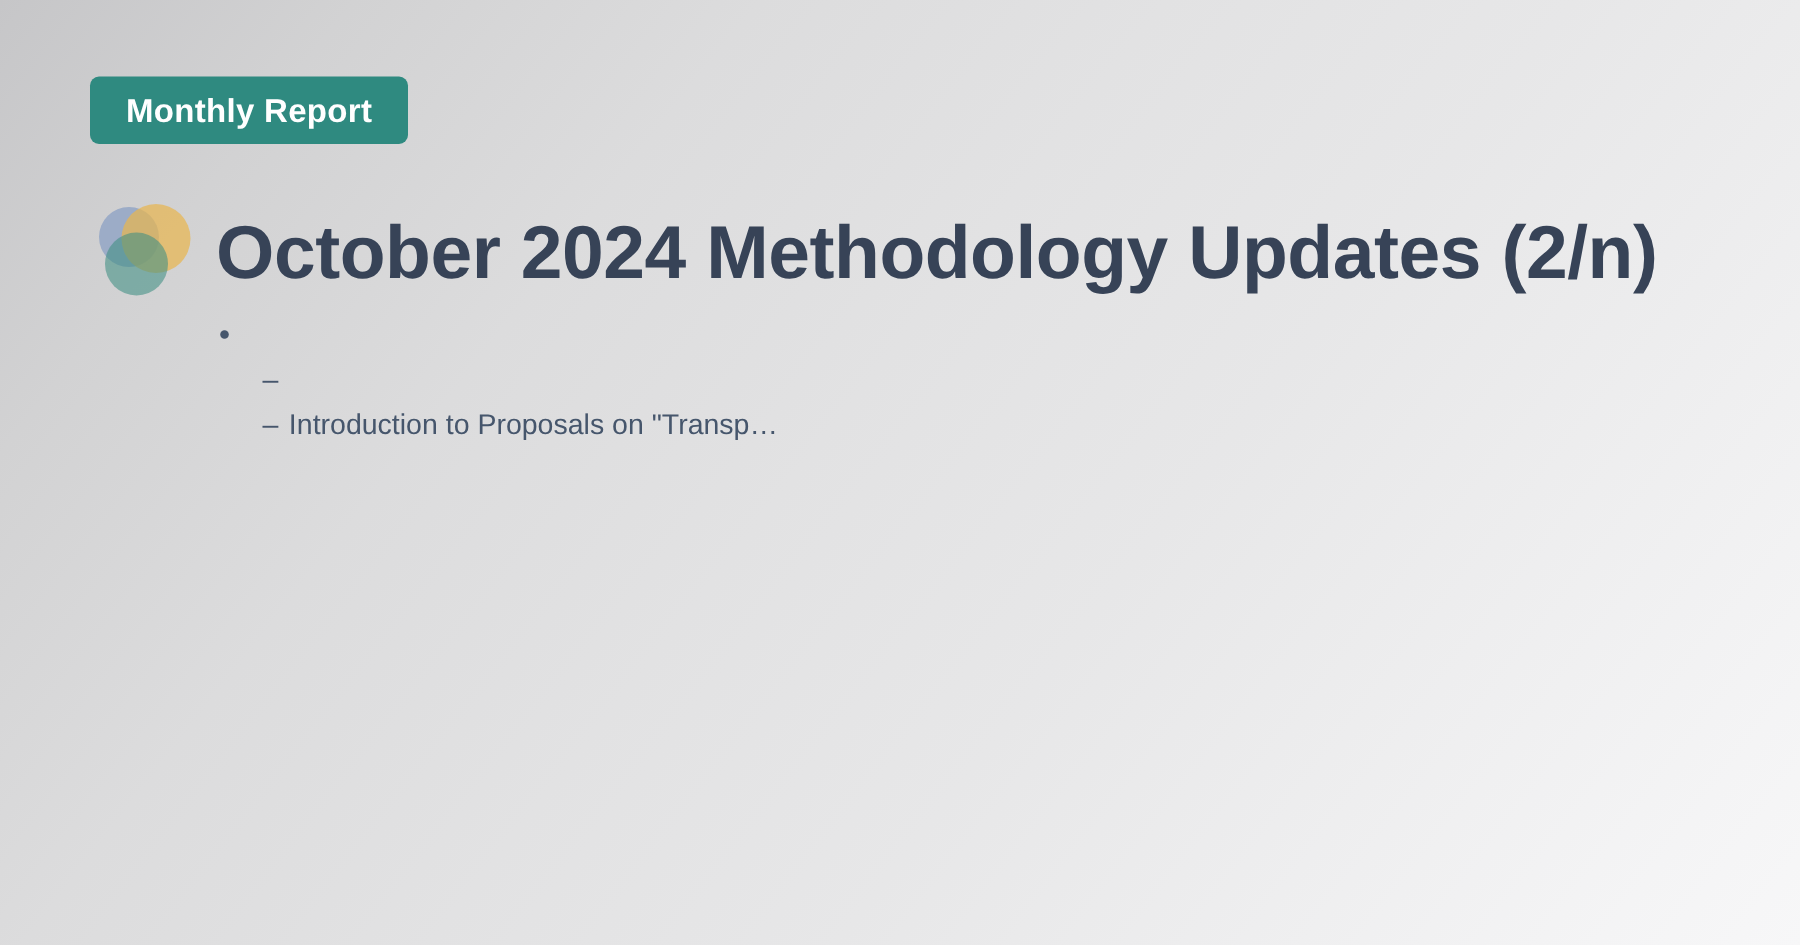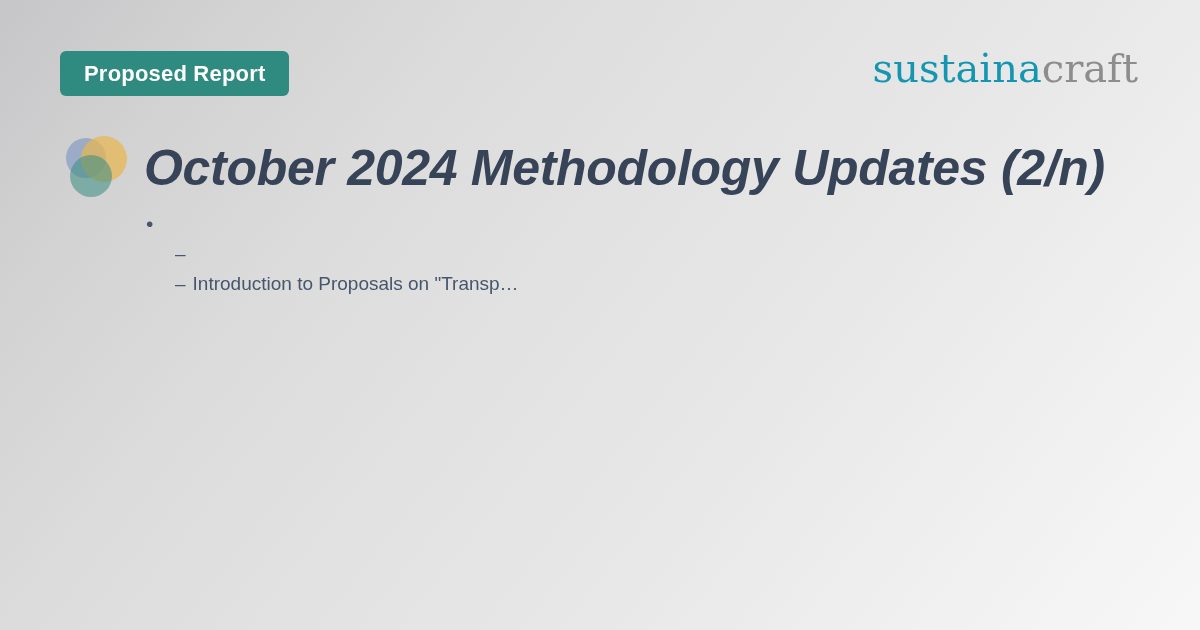--- a/index.html
+++ b/index.html
@@ -70,21 +70,20 @@
   .logo-b { color: #8d8d8d; }
 
   
   #title-row {
     position: absolute;
     left: 60px;
     top: 133px;
     display: flex;
     align-items: center;
     width: 1090px;
-    font-style: italic;
   }
   #venn-icon {
     position: relative;
     width: 70px;
     height: 70px;
     flex: 0 0 70px;
     margin-right: 14px;
   }
   #venn-icon svg { display: block; }
 
@@ -129,27 +128,23 @@
     flex: 0 0 auto;
     margin-right: 7px;
   }
 </style>
 </head>
 <body>
 
 <div id="slide">
 
   <div id="badge">
-    <span id="badge-label">Proposed Report</span>
+    <span id="badge-label">Monthly Report</span>
   </div>
 
-  <div id="logo">
-    <span class="logo-a">sustaina</span>
-      <span class="logo-b">craft</span>
-  </div>
 
   <div id="title-row">
     <div id="venn-icon">
       <svg width="70" height="70" viewBox="0 0 70 70" aria-hidden="true">
         <g>
           <circle cx="26" cy="25" r="20" fill="#8fa3c4" fill-opacity="0.80"></circle>
           <circle cx="44" cy="26" r="23" fill="#e8b651" fill-opacity="0.72"></circle>
           <circle cx="31" cy="43" r="21" fill="#3f8f83" fill-opacity="0.58"></circle>
         </g>
       </svg>

